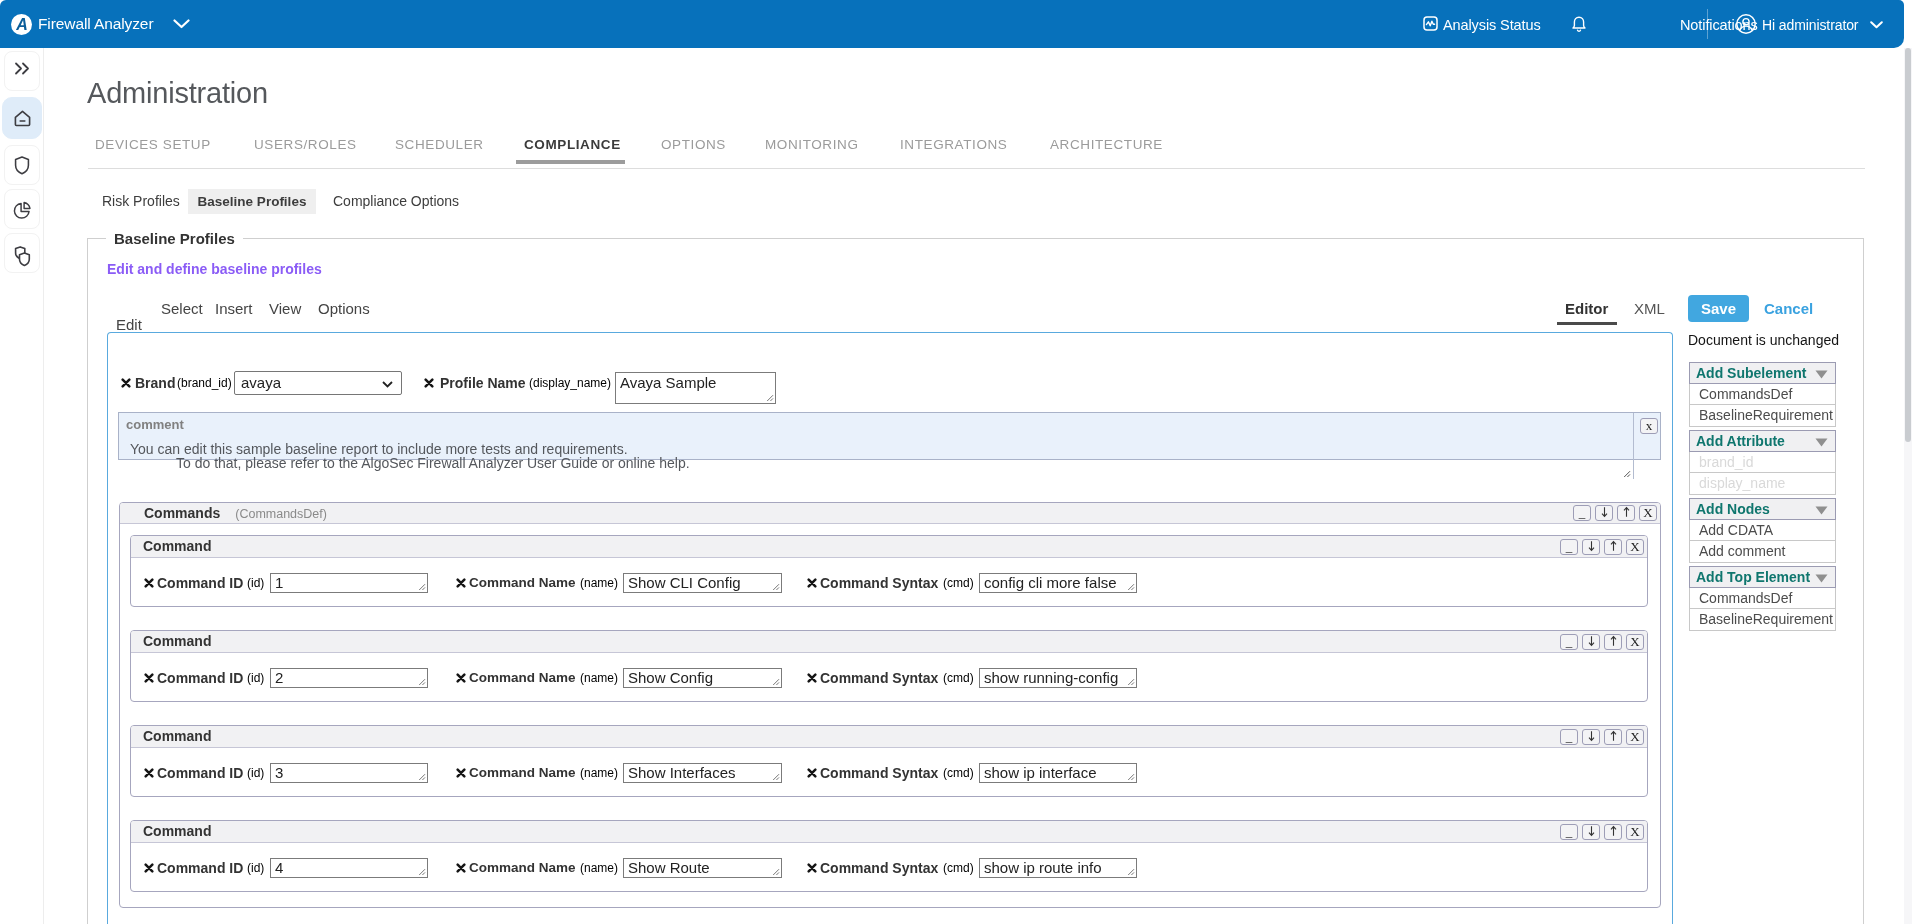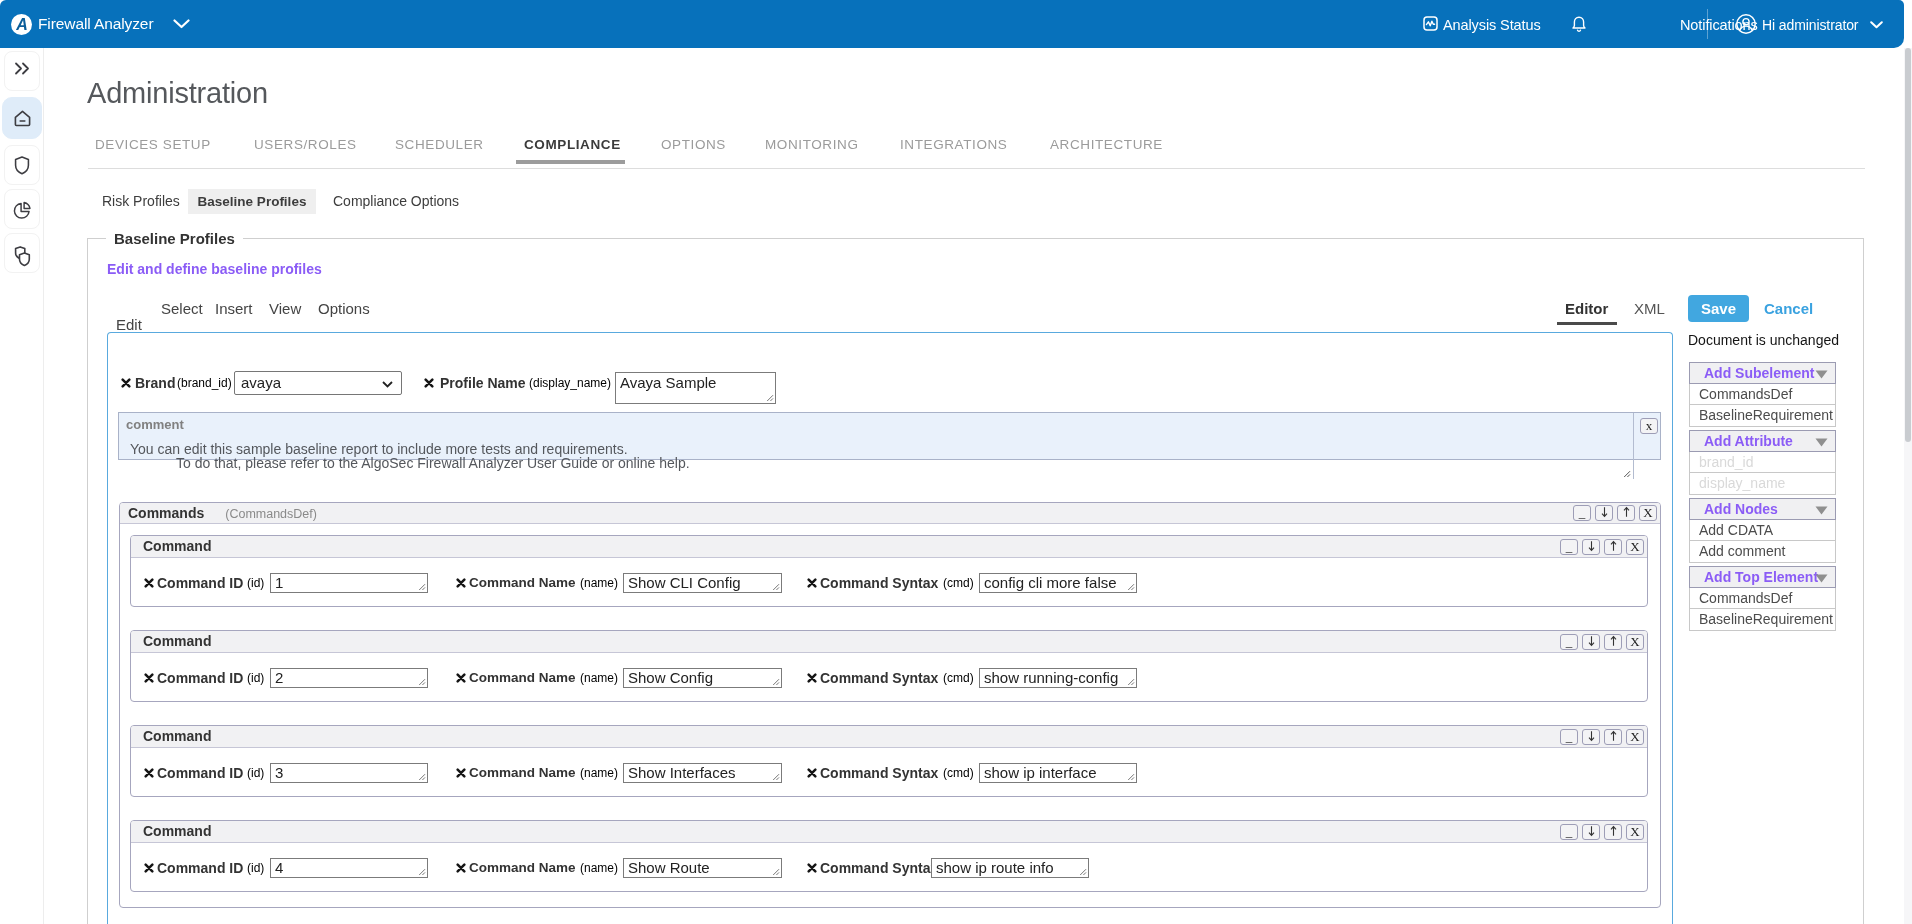--- a/index.html
+++ b/index.html
@@ -17,29 +17,29 @@
 
 .tab{position:absolute;top:137px;font-size:13.5px;letter-spacing:0.6px;color:#9b9b9b;}
 .tab.on{color:#3b3b3b;font-weight:bold;}
 .subtab{position:absolute;top:189px;height:25px;line-height:25px;font-size:14px;color:#3d3d3d;}
 
 .sbtn{width:18px;height:16px;background:#f3f3f5;border:1px solid #9d9db6;border-radius:3px;display:inline-block;text-align:center;vertical-align:top;font-family:"Liberation Serif",serif;font-size:13px;line-height:14px;color:#222;}
 .btnrow{position:absolute;display:flex;gap:4px;}
 
 .gbox{position:absolute;background:#fff;border:1px solid #a6a6be;border-radius:4px;}
 .ghdr{position:absolute;left:0;right:0;top:0;height:21px;background:#f1f1f3;border-bottom:1px solid #c6c6d6;border-radius:3px 3px 0 0;font-size:14px;line-height:20px;color:#333;}
-.ghdr b{margin-left:8px;}
-.ghdr .sub{color:#8a8a8a;font-size:12.5px;margin-left:21px;}
+.ghdr b{margin-left:24px;}
+.ghdr .sub{color:#8a8a8a;font-size:12.5px;margin-left:15px;}
 .xicon{position:absolute;}
 .lbl{position:absolute;font-weight:bold;font-size:14px;color:#333;line-height:20px;white-space:nowrap;}
 .plbl{position:absolute;font-size:12px;color:#000000;line-height:20px;white-space:nowrap;}
 .tinput{position:absolute;height:20px;background:#fff;border:1px solid #7b7b7b;font-size:15px;line-height:18px;color:#222;padding-left:4px;white-space:nowrap;overflow:hidden;}
 .rz{position:absolute;right:1px;bottom:1px;}
 
-.phdr{position:absolute;left:1689px;width:147px;height:22px;background:#f0f0f2;border:1px solid #9b9bb2;font-weight:bold;font-size:14px;line-height:20px;color:#8b5cf6;padding-left:14px;}
+.phdr{position:absolute;left:1689px;width:147px;height:22px;background:#f0f0f2;border:1px solid #9b9bb2;font-weight:bold;font-size:14px;line-height:20px;color:#0f766e;padding-left:6px;}
 .pitems{position:absolute;left:1689px;width:147px;background:#fff;border:1px solid #c8c8c8;border-top:none;}
 .pitem{height:21px;line-height:20px;font-size:14px;color:#4c4c4c;padding-left:9px;border-bottom:1px solid #c8c8c8;white-space:nowrap;overflow:hidden;}
 .pitem:last-child{border-bottom:none;}
 .pitem.dis{color:#d9d9d9;}
 .tri{position:absolute;right:7px;top:7px;}
 </style></head><body>
 <div id="root">
 
 <div id="topbar">
  <div class="logo"><svg width="21" height="21" viewBox="0 0 21 21">
@@ -311,21 +311,21 @@
   <div class="lbl" style="left:338px;top:37px;font-size:13.5px">Command Name</div>
   <div class="plbl" style="left:449px;top:37px">(name)</div>
   <div class="tinput" style="left:492px;top:37px;width:159px">Show Route<svg class="rz" width="9" height="9" viewBox="0 0 9 9">
           <path d="M8 2.2 L2.2 8 M8 5.4 L5.4 8" stroke="#777" stroke-width="1" fill="none"></path>
         </svg></div>
   <svg class="xicon" style="left:676px;top:42px" width="10" height="10" viewBox="0 0 12 12">
         <path d="M2 2 L10 10 M10 2 L2 10" stroke="#151515" stroke-width="3" stroke-linecap="round"></path>
       </svg>
   <div class="lbl" style="left:689px;top:37px">Command Syntax</div>
   <div class="plbl" style="left:812px;top:37px">(cmd)</div>
-  <div class="tinput" style="left:800px;top:37px;width:158px">show ip route info<svg class="rz" width="9" height="9" viewBox="0 0 9 9">
+  <div class="tinput" style="left:848px;top:37px;width:158px">show ip route info<svg class="rz" width="9" height="9" viewBox="0 0 9 9">
           <path d="M8 2.2 L2.2 8 M8 5.4 L5.4 8" stroke="#777" stroke-width="1" fill="none"></path>
         </svg></div>
 </div>
 <div class="phdr" style="top:362px">Add Subelement<svg class="tri" width="13" height="9" viewBox="0 0 13 9">
         <polygon points="0.5,0.5 12.5,0.5 6.5,8.5" fill="#8f8f8f"></polygon>
       </svg></div>
 <div class="pitems" style="top:384px">
       <div class="pitem">CommandsDef</div>
       <div class="pitem">BaselineRequirement</div>
     </div>

